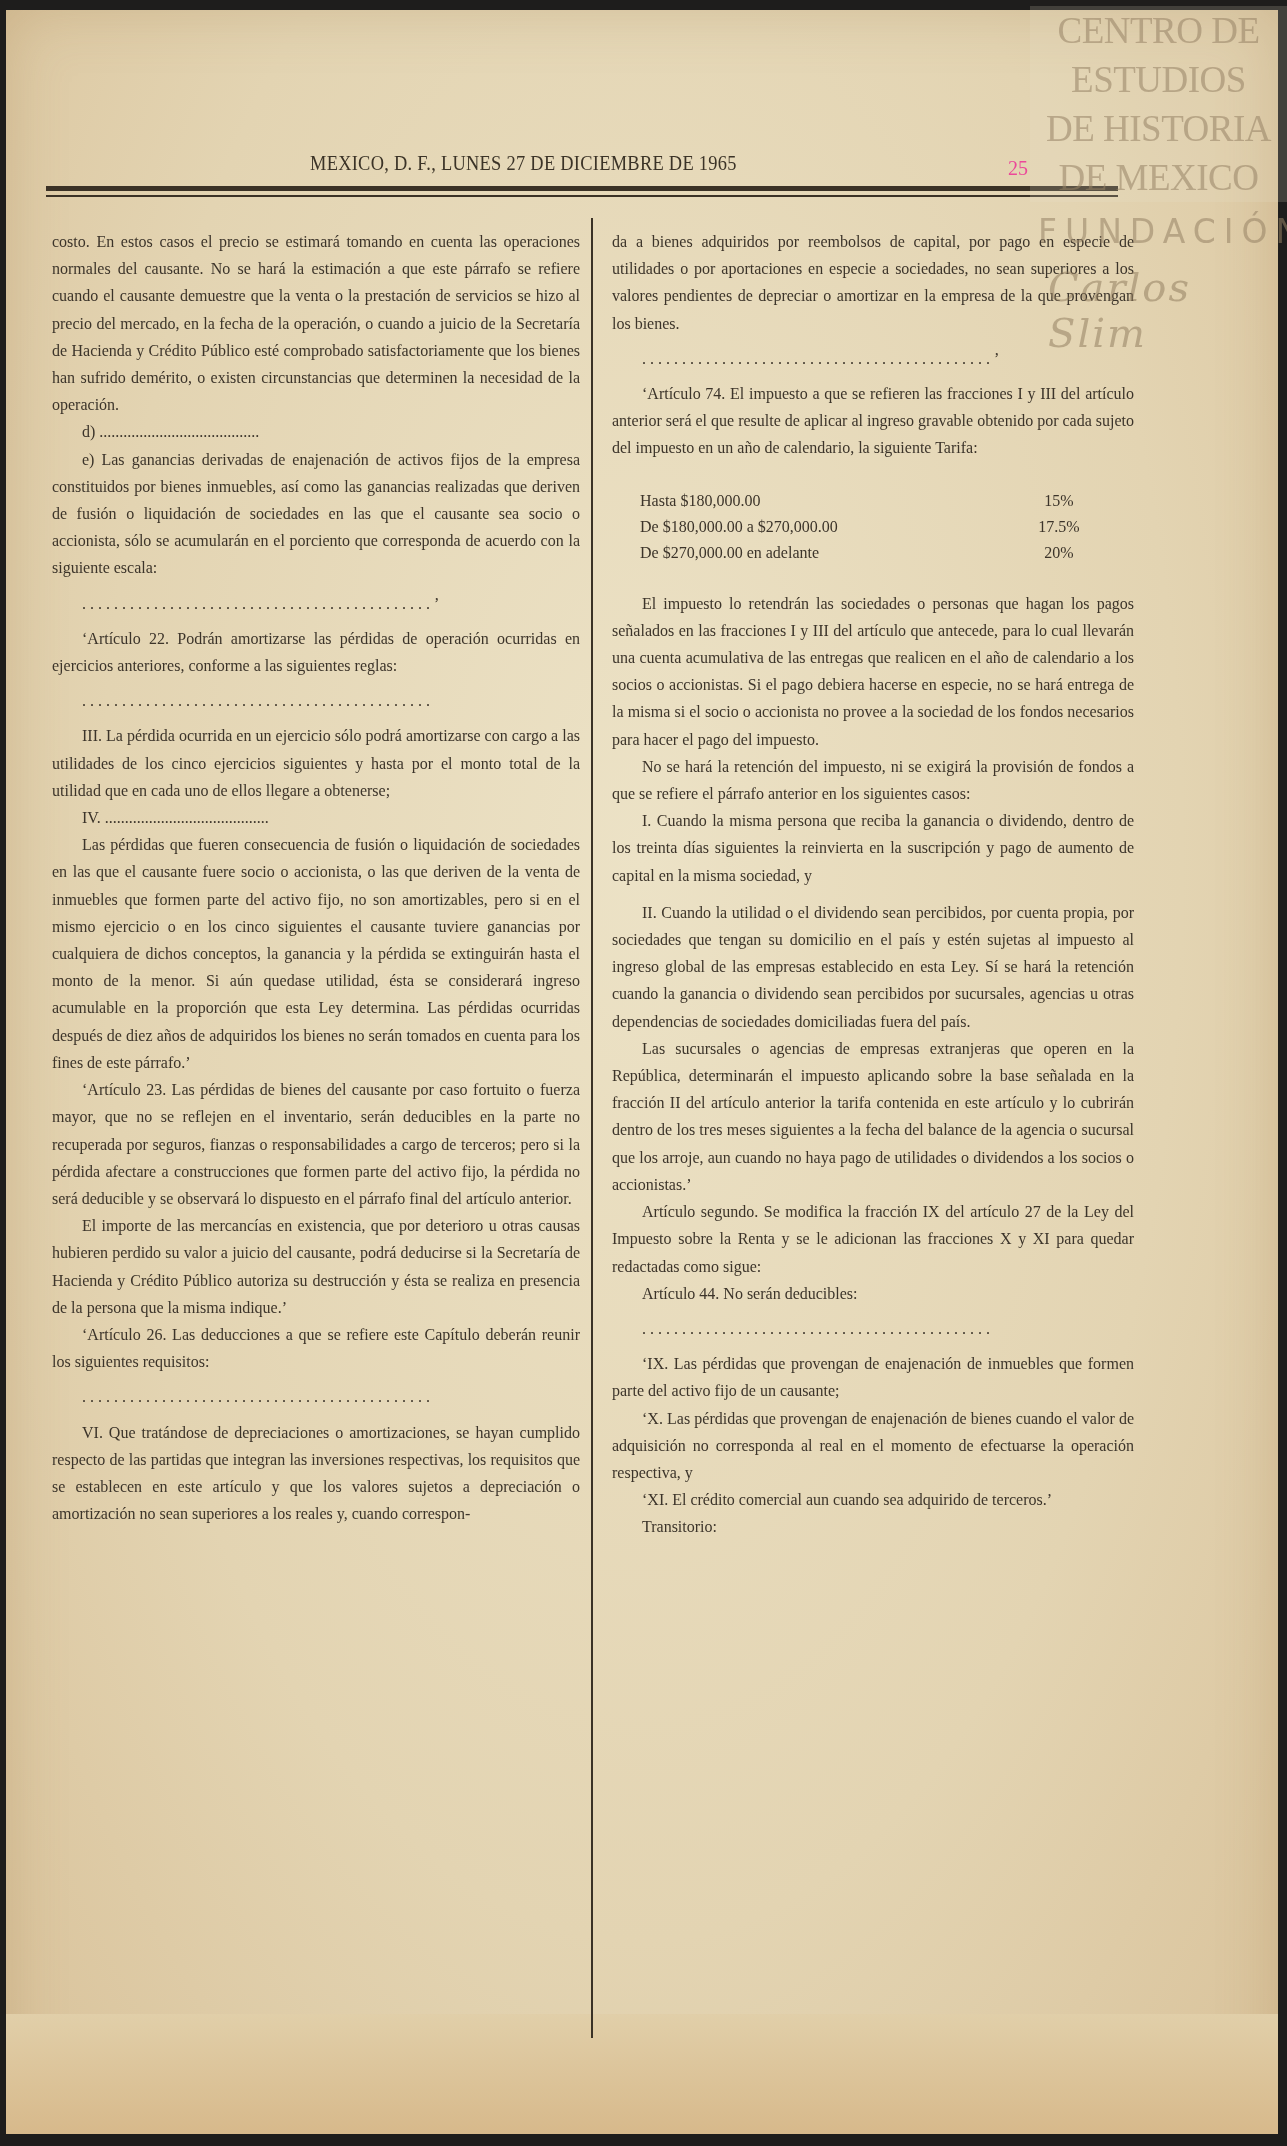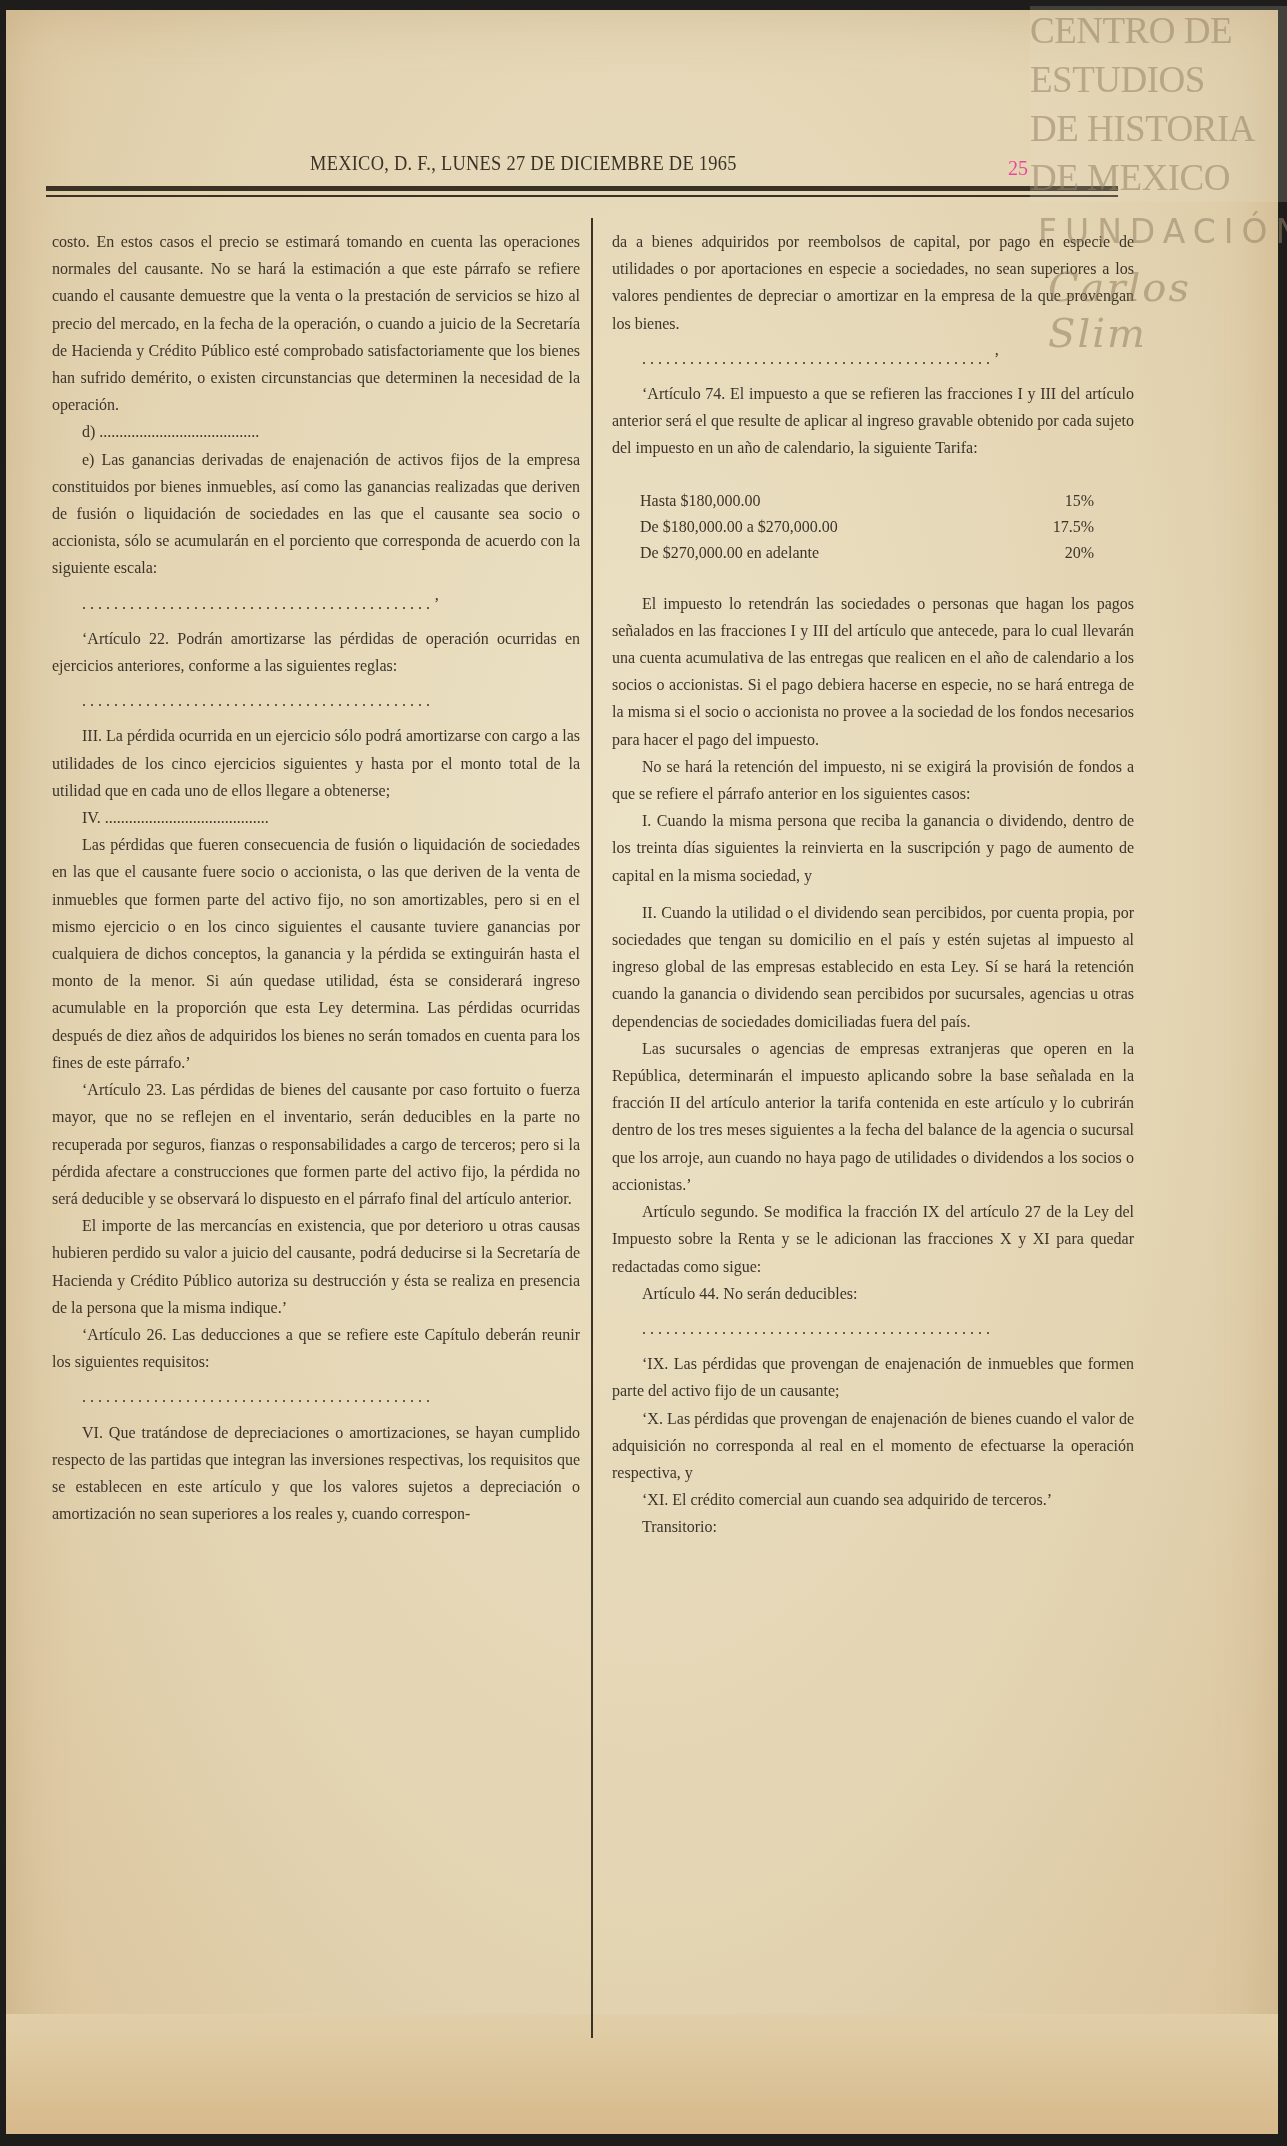--- a/index.html
+++ b/index.html
@@ -45,24 +45,24 @@
     text-align: justify; hyphens: manual;
   }
   .col-left { left: 52px; }
   .col-right { left: 612px; width: 522px; }
   .col p { margin: 0; text-indent: 30px; }
   .col p.noindent { text-indent: 0; }
   .col p.dots { text-indent: 0; padding-left: 30px; letter-spacing: 4px; overflow: hidden; white-space: nowrap; margin: 8px 0; }
   .col p.gap { margin-top: 10px; }
   .tariff { margin: 26px 0 24px 28px; }
   .tariff-row { display: flex; justify-content: space-between; padding-right: 40px; line-height: 26px; }
-  .tariff-rate { width: 70px; text-align: right; }
+  .tariff-rate { width: 70px; text-align: center; }
   .watermark {
     position: absolute; left: 1030px; top: 6px; width: 257px;
-    color: rgba(150,130,100,0.55); text-align: left;
+    color: rgba(150,130,100,0.55); text-align: center;
     font-size: 37px; line-height: 49px; letter-spacing: -0.5px;
     background: rgba(235,225,205,0.18);
   }
   .wm-fund {
     position: absolute; left: 1038px; top: 212px;
     font-family: "DejaVu Sans", sans-serif; font-size: 33px; letter-spacing: 8px;
     color: rgba(150,130,100,0.55);
   }
   .wm-sig {
     position: absolute; left: 1048px; top: 264px;

